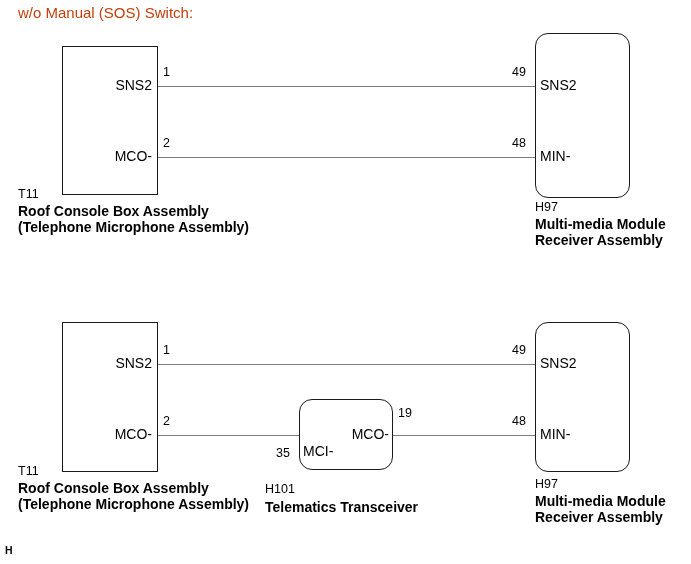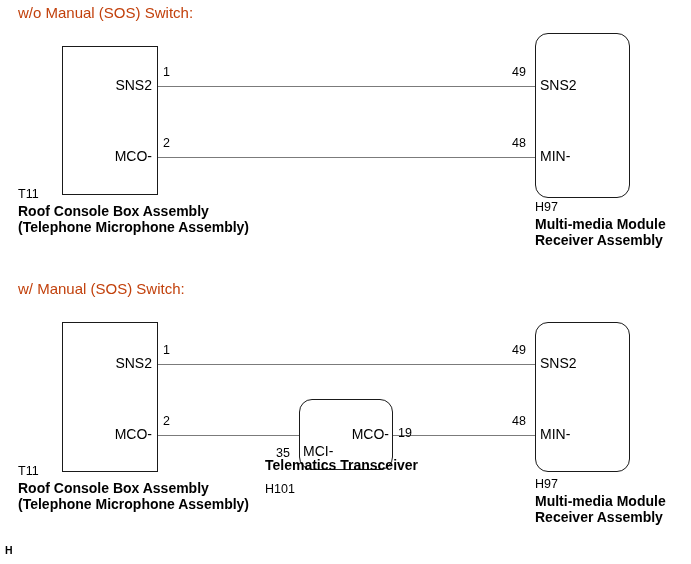--- a/index.html
+++ b/index.html
@@ -102,21 +102,20 @@
   <div class="abs pin-num" style="left:512px; top:65px;">49</div>
   <div class="abs pin-name" style="left:540px; top:78px;">SNS2</div>
 
   <div class="abs pin-num" style="left:512px; top:136px;">48</div>
   <div class="abs pin-name" style="left:540px; top:149px;">MIN-</div>
 
   <div class="abs comp-id" style="left:535px; top:200px;">H97</div>
   <div class="abs comp-desc" style="left:535px; top:217px;">Multi-media Module</div>
   <div class="abs comp-desc" style="left:535px; top:233px;">Receiver Assembly</div>
 
-  <div class="abs section-heading" style="left:18px; top:281px;">w/ Manual (SOS) Switch:</div>
 
   <div class="abs conn-box" style="left:62px; top:322px; width:96px; height:150px;"></div>
 
   <div class="abs pin-name right-align" style="left:58px; top:356px; width:94px;">SNS2</div>
   <div class="abs pin-num" style="left:163px; top:343px;">1</div>
 
   <div class="abs pin-name right-align" style="left:58px; top:427px; width:94px;">MCO-</div>
   <div class="abs pin-num" style="left:163px; top:414px;">2</div>
 
   <div class="abs comp-id" style="left:18px; top:464px;">T11</div>
@@ -128,24 +127,24 @@
   <div class="abs wire" style="left:158px; top:435px; width:141px;"></div>
 
   <div class="abs wire" style="left:393px; top:435px; width:142px;"></div>
 
   <div class="abs conn-box rounded" style="left:299px; top:399px; width:94px; height:71px;"></div>
 
   <div class="abs pin-num" style="left:276px; top:414px;margin-top:32px;">35</div>
   <div class="abs pin-name" style="left:303px; top:444px;">MCI-</div>
 
   <div class="abs pin-name right-align" style="left:295px; top:427px; width:94px;">MCO-</div>
-  <div class="abs pin-num" style="left:398px; top:426px;">19</div>
+  <div class="abs pin-num" style="left:398px; top:406px;">19</div>
 
   <div class="abs comp-id" style="left:265px; top:470px;margin-top:12px;">H101</div>
-  <div class="abs comp-desc" style="left:265px; top:458px;">Telematics Transceiver</div>
+  <div class="abs comp-desc" style="left:265px; top:500px;">Telematics Transceiver</div>
 
   <div class="abs conn-box rounded" style="left:535px; top:322px; width:95px; height:150px;"></div>
 
   <div class="abs pin-num" style="left:512px; top:343px;">49</div>
   <div class="abs pin-name" style="left:540px; top:356px;">SNS2</div>
 
   <div class="abs pin-num" style="left:512px; top:414px;">48</div>
   <div class="abs pin-name" style="left:540px; top:427px;">MIN-</div>
 
   <div class="abs comp-id" style="left:535px; top:477px;">H97</div>

